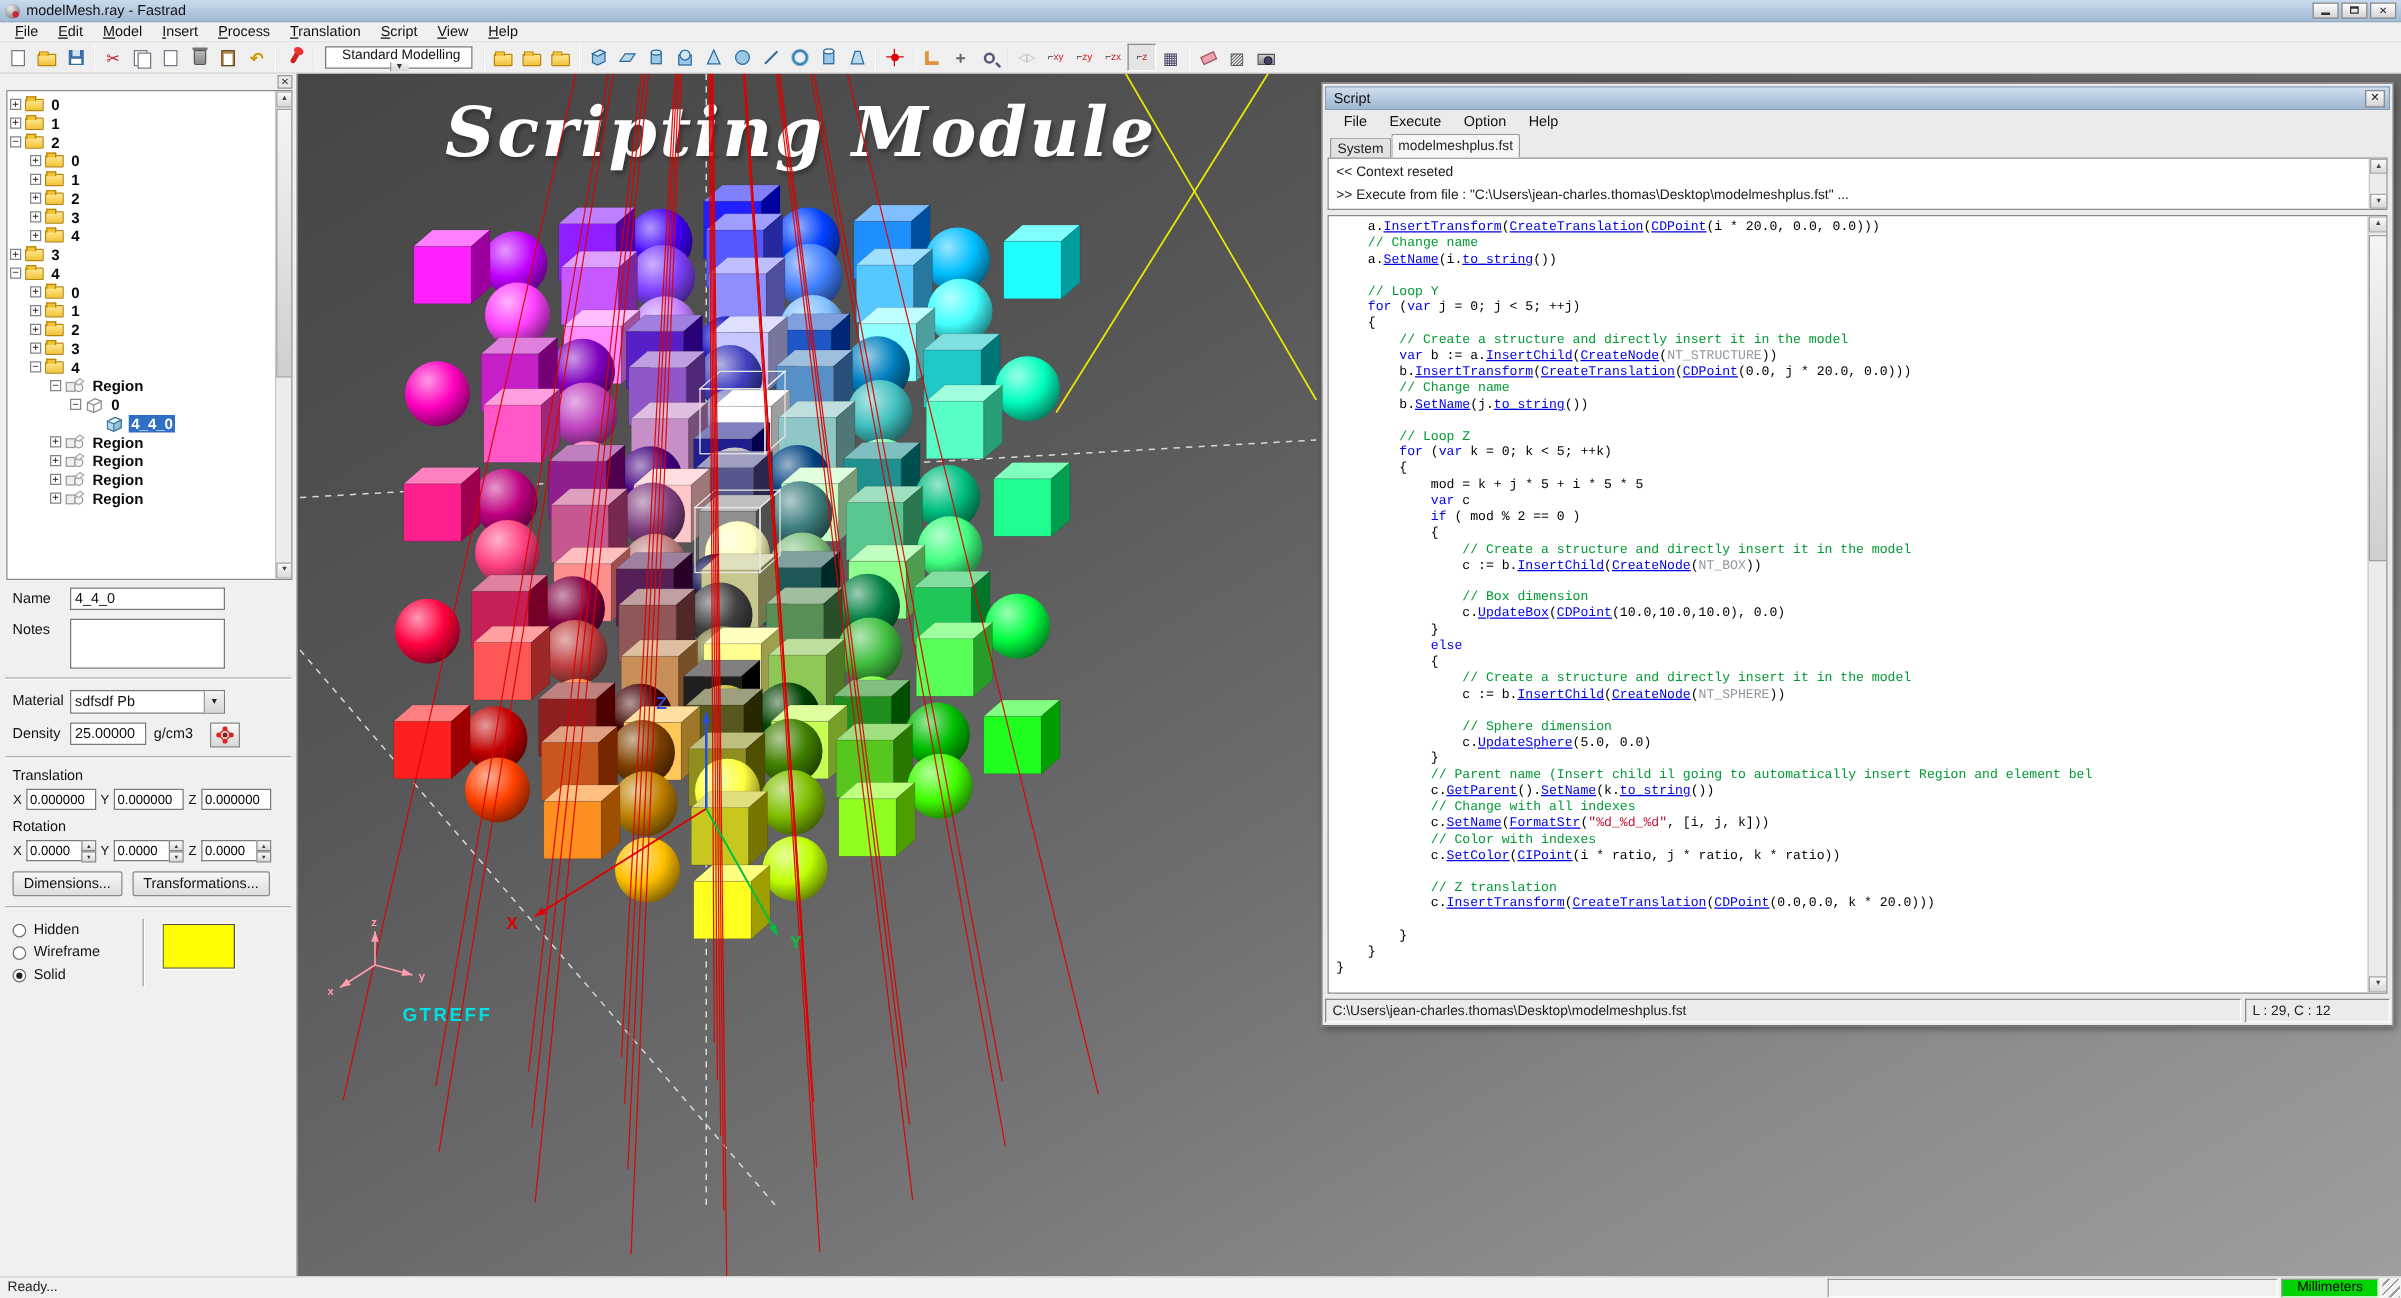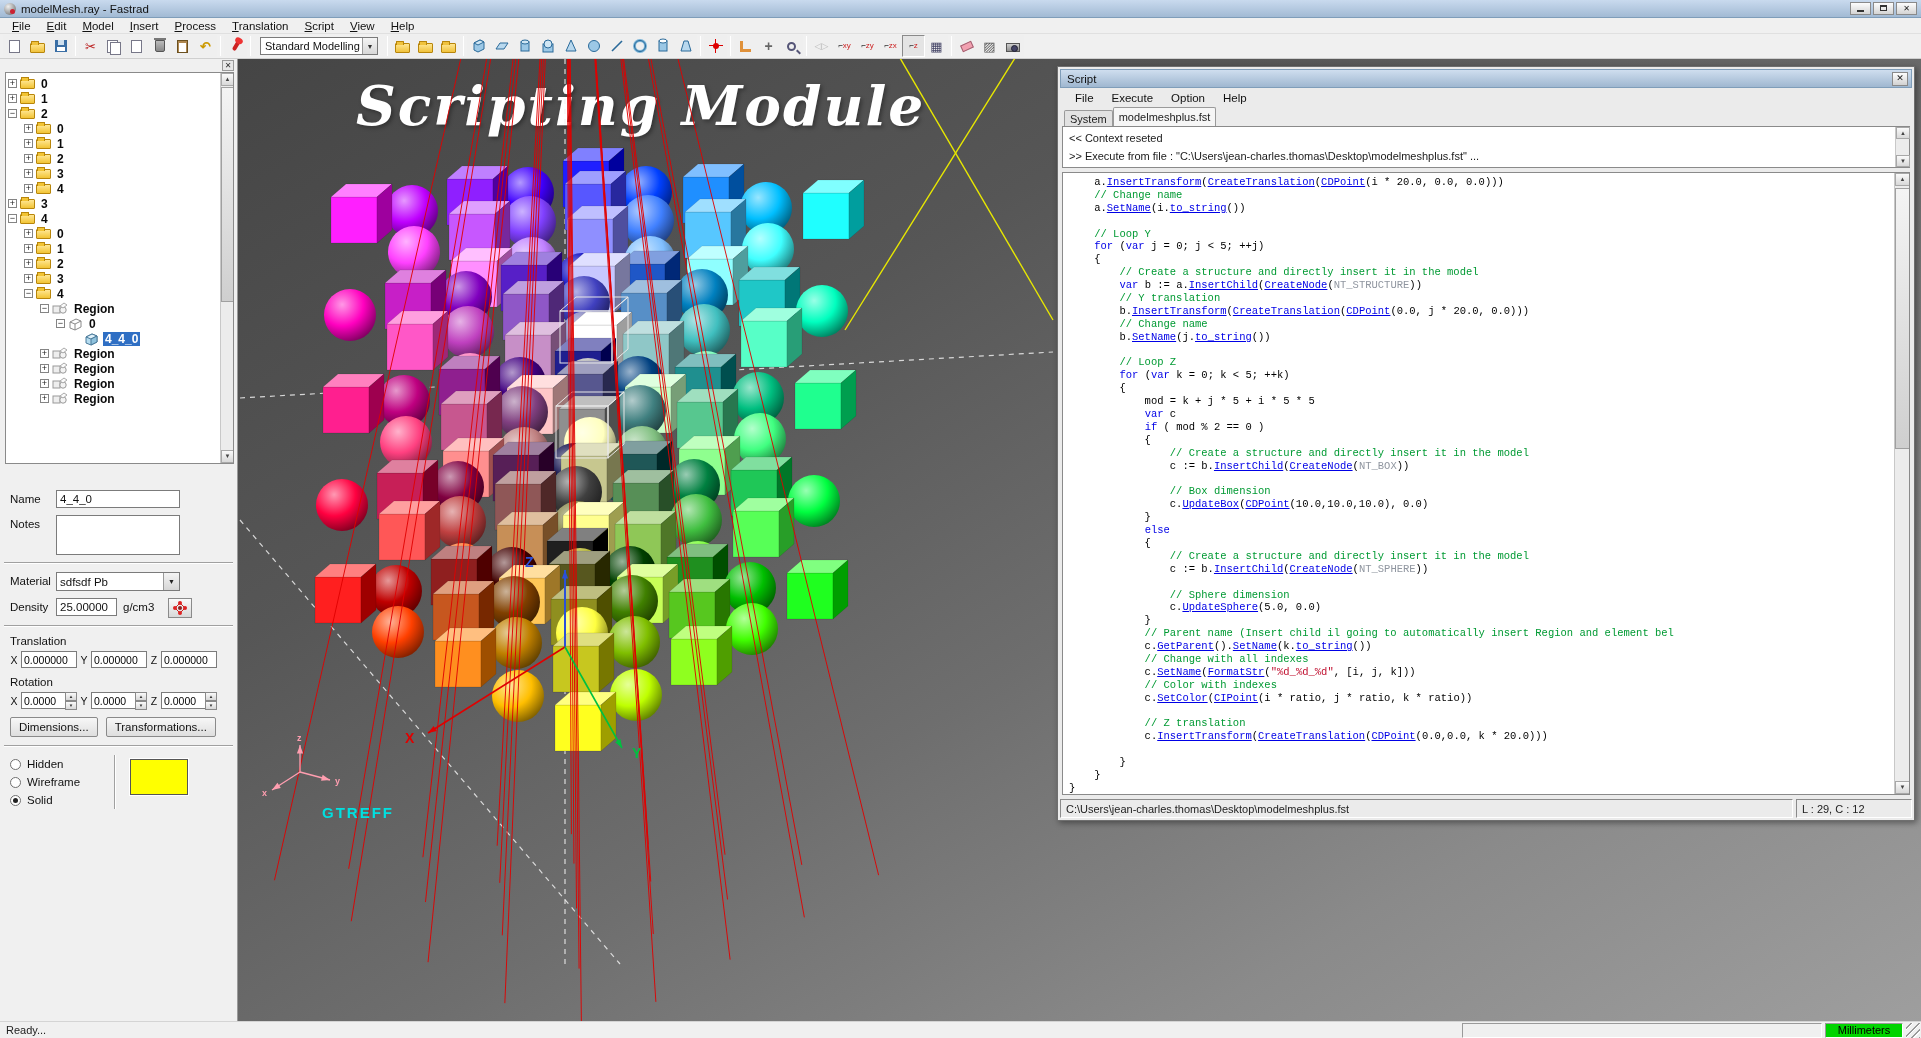--- a/index.html
+++ b/index.html
@@ -28,21 +28,21 @@
 
   
   .toolbar { position:absolute; left:0; top:34px; width:100%; height:25px; background:#f0f0f0;
     display:flex; align-items:center; padding-left:3px; border-bottom:1px solid #cfcfcf; }
   .tb-sep { width:1px; height:20px; background:#b5b5b5; border-right:1px solid #fff; margin:0 3px; }
   .tb-btn { width:23px; height:22px; display:flex; align-items:center; justify-content:center;
     border:1px solid transparent; position:relative; font-size:13px; }
   .tb-btn.pressed { border-color:#8a8a8a #fff #fff #8a8a8a; background:#e4e4e4; }
   .tb-btn.disabled { opacity:.45; }
   .tb-combo { width:118px; height:18px; background:#fff; border:1px solid #7a7a7a; margin:0 6px;
-    display:flex; align-items:center; font-size:11px; }
+    display:flex; align-items:center; font-size:11px;flex-direction:column; }
   .tb-combo .ct { flex:1; padding-left:4px; color:#111; }
   .tb-combo .ca { width:15px; height:100%; background:linear-gradient(#f4f4f4,#d8d8d8); border-left:1px solid #9a9a9a;
     font-size:7px; display:flex; align-items:center; justify-content:center; color:#333; }
   
   .ic-page{ width:11px;height:13px;background:#fff;border:1px solid #778; }
   .ic-copy{ width:13px;height:13px; position:relative; }
   .ic-copy::before,.ic-copy::after{ content:""; position:absolute; width:9px;height:11px;background:#fff;border:1px solid #778;}
   .ic-copy::before{ left:0;top:0;} .ic-copy::after{ left:3px;top:2px;}
   .ic-folder{ width:15px;height:10px;background:linear-gradient(#ffe690,#f0c23c);border:1px solid #b8860b;border-radius:1px;position:relative;margin-top:3px;}
   .ic-folder::before{ content:"";position:absolute;left:0;top:-3px;width:6px;height:3px;background:#f0c23c;border:1px solid #b8860b;border-bottom:none;border-radius:1px 1px 0 0;}
@@ -86,21 +86,21 @@
   .t-label { padding:0 2px; }
   .t-label.sel { background:#2f6fc4; color:#fff; }
   .tf-folder{ width:15px;height:10px;background:linear-gradient(#ffe795,#f2c435);border:1px solid #b8860b;border-radius:1px;position:relative;}
   .tf-folder::before{content:"";position:absolute;left:0;top:-3px;width:6px;height:3px;background:#f2c435;border:1px solid #b8860b;border-bottom:none;}
   .tree-scroll { position:absolute; right:0; top:0; width:13px; bottom:0; background:#ececec; border-left:1px solid #c8c8c8; }
   .scr-btn { width:13px; height:13px; background:linear-gradient(#fafafa,#d8d8d8); border:1px solid #a8a8a8;
     font-size:6px; text-align:center; line-height:11px; color:#444; }
   .scr-btn.bottom { position:absolute; bottom:0; }
   .scr-thumb { position:absolute; left:0; width:13px; background:linear-gradient(#f4f4f4,#cfcfcf); border:1px solid #a0a0a0; }
 
-  .props { padding:26px 8px 0 10px; font-size:11.5px; color:#111; }
+  .props { padding:6px 8px 0 10px; font-size:11.5px; color:#111; }
   .prow { display:flex; align-items:flex-start; margin-bottom:7px; }
   .plabel { width:46px; padding-top:3px; flex:none; }
   .pinput { width:124px; height:18px; border:1px solid #7b7b7b; background:#fff; font-size:11.5px;
     padding:0 3px; font-family:"Liberation Sans",sans-serif; color:#111; }
   .pnotes { width:124px; height:40px; border:1px solid #7b7b7b; background:#fff; resize:none; }
   .psep { height:2px; border-top:1px solid #a0a0a0; border-bottom:1px solid #fff; margin:4px -4px 8px -6px; }
   .combo { width:124px; height:19px; background:#fff; border:1px solid #7b7b7b; display:flex; align-items:center; }
   .combo .ct { flex:1; padding-left:3px; font-size:11.5px; }
   .combo .ca { width:16px; height:100%; background:linear-gradient(#f4f4f4,#d6d6d6); border-left:1px solid #9a9a9a;
     font-size:7px; display:flex; align-items:center; justify-content:center; color:#222; }
@@ -1327,21 +1327,20 @@
       <div id="code-lines">
           <div class="code-line"><span class="tk-p">    a.</span><span class="tk-f">InsertTransform</span><span class="tk-p">(</span><span class="tk-f">CreateTranslation</span><span class="tk-p">(</span><span class="tk-f">CDPoint</span><span class="tk-p">(i * 20.0, 0.0, 0.0)))</span></div>
           <div class="code-line"><span class="tk-c">    // Change name</span></div>
           <div class="code-line"><span class="tk-p">    a.</span><span class="tk-f">SetName</span><span class="tk-p">(i.</span><span class="tk-f">to_string</span><span class="tk-p">())</span></div>
           <div class="code-line">&nbsp;</div>
           <div class="code-line"><span class="tk-c">    // Loop Y</span></div>
           <div class="code-line"><span class="tk-p">    </span><span class="tk-k">for</span><span class="tk-p"> (</span><span class="tk-k">var</span><span class="tk-p"> j = 0; j &lt; 5; ++j)</span></div>
           <div class="code-line"><span class="tk-p">    {</span></div>
           <div class="code-line"><span class="tk-c">        // Create a structure and directly insert it in the model</span></div>
           <div class="code-line"><span class="tk-p">        </span><span class="tk-k">var</span><span class="tk-p"> b := a.</span><span class="tk-f">InsertChild</span><span class="tk-p">(</span><span class="tk-f">CreateNode</span><span class="tk-p">(</span><span class="tk-g">NT_STRUCTURE</span><span class="tk-p">))</span></div>
-          <div class="code-line"><span class="tk-c">        // Y translation</span></div>
           <div class="code-line"><span class="tk-p">        b.</span><span class="tk-f">InsertTransform</span><span class="tk-p">(</span><span class="tk-f">CreateTranslation</span><span class="tk-p">(</span><span class="tk-f">CDPoint</span><span class="tk-p">(0.0, j * 20.0, 0.0)))</span></div>
           <div class="code-line"><span class="tk-c">        // Change name</span></div>
           <div class="code-line"><span class="tk-p">        b.</span><span class="tk-f">SetName</span><span class="tk-p">(j.</span><span class="tk-f">to_string</span><span class="tk-p">())</span></div>
           <div class="code-line">&nbsp;</div>
           <div class="code-line"><span class="tk-c">        // Loop Z</span></div>
           <div class="code-line"><span class="tk-p">        </span><span class="tk-k">for</span><span class="tk-p"> (</span><span class="tk-k">var</span><span class="tk-p"> k = 0; k &lt; 5; ++k)</span></div>
           <div class="code-line"><span class="tk-p">        {</span></div>
           <div class="code-line"><span class="tk-p">            mod = k + j * 5 + i * 5 * 5</span></div>
           <div class="code-line"><span class="tk-p">            </span><span class="tk-k">var</span><span class="tk-p"> c</span></div>
           <div class="code-line"><span class="tk-p">            </span><span class="tk-k">if</span><span class="tk-p"> ( mod % 2 == 0 )</span></div>

